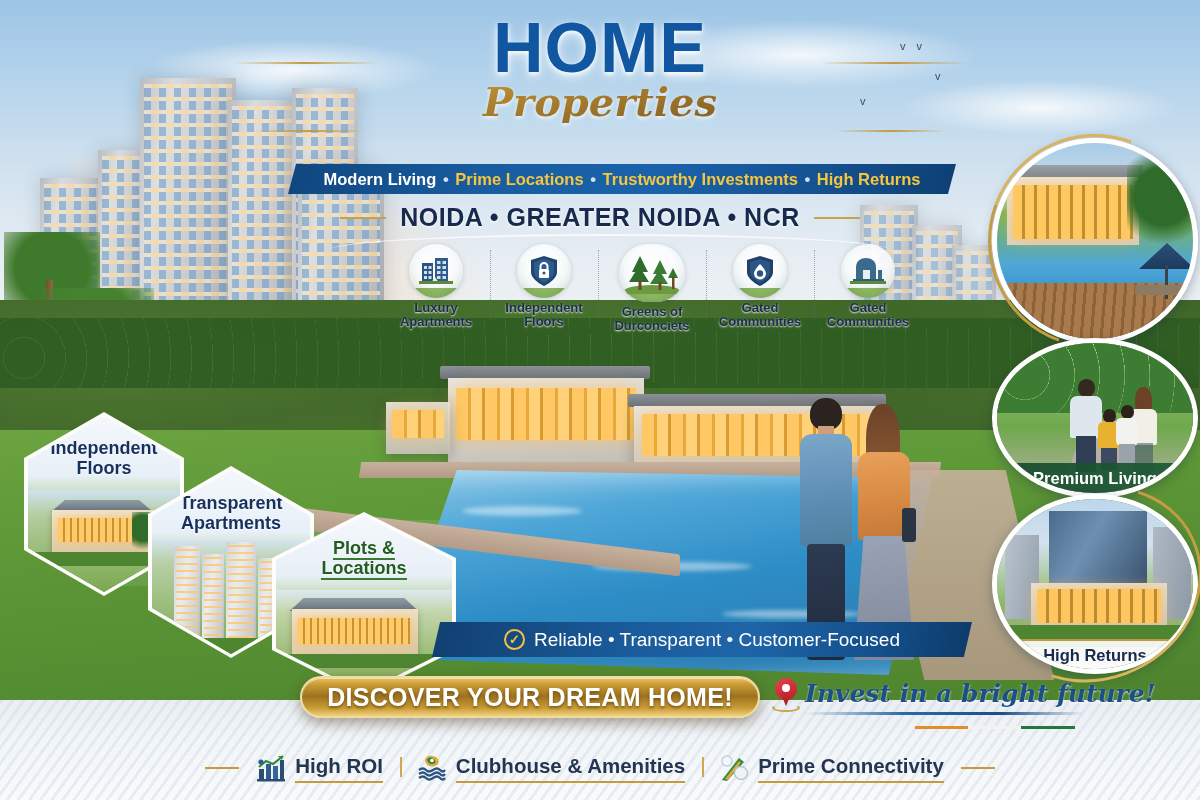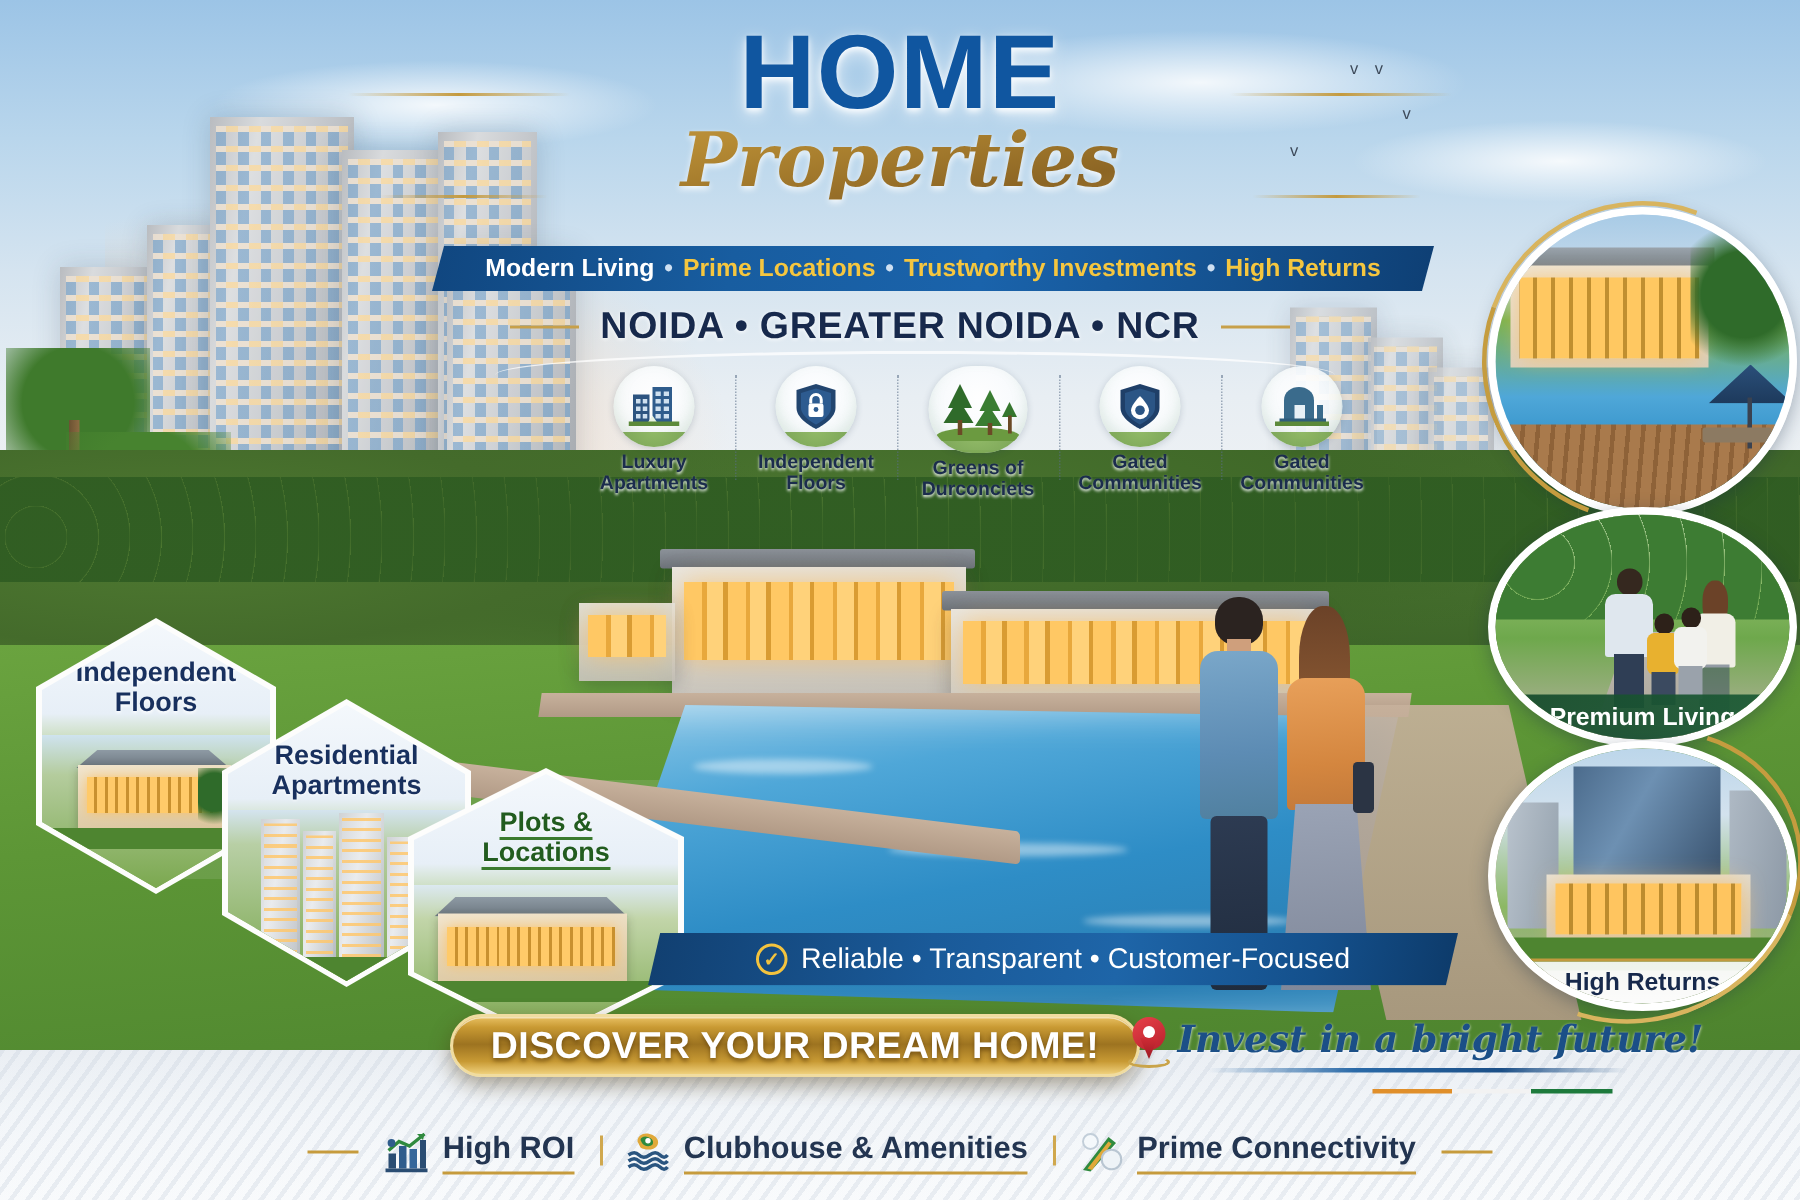--- a/index.html
+++ b/index.html
@@ -100,21 +100,21 @@
   }
   .brand-title {
     font-size: 70px; font-weight: bold; letter-spacing: 1px;
     color: #1056a0;
     text-shadow: 0 2px 4px rgba(255,255,255,.95), 0 4px 12px rgba(255,255,255,.7);
     line-height: .98;
   }
   .brand-script {
     font-family: "DejaVu Serif", serif;
     font-style: italic; font-weight: bold;
-    font-size: 50px; line-height: 1.05; margin-top: -2px;
+    font-size: 40px; line-height: 1.05; margin-top: -2px;
     background: linear-gradient(170deg, #d9b261 0%, #b58a33 38%, #8c6524 62%, #d6aa55 100%);
     -webkit-background-clip: text; background-clip: text; color: transparent;
     -webkit-text-fill-color: transparent;
     filter: drop-shadow(0 2px 2px rgba(255,255,255,.85));
   }
   .rule-row { position: absolute; width: 1200px; display: flex; justify-content: center; align-items: center; }
   .gold-rule { height: 2px; width: 148px; background: linear-gradient(90deg, rgba(190,150,60,0), #c49a3e, rgba(190,150,60,0)); }
 
   
   .ribbon {
@@ -272,21 +272,21 @@
     border: 2px solid #f0dca0;
     display: flex; align-items: center; justify-content: center;
     box-shadow: 0 5px 14px rgba(70,50,10,.45), inset 0 1px 0 rgba(255,255,255,.55);
     z-index: 30;
   }
   .cta-text {
     font-size: 25px; font-weight: bold; color: #fff; letter-spacing: .3px;
     text-shadow: 0 2px 3px rgba(90,60,10,.65);
   }
   .invest-line {
-    position: absolute; left: 755px; top: 678px; display: flex; gap: 8px;
+    position: absolute; left: 775px; top: 678px; display: flex; align-items: center; gap: 8px;
     z-index: 30;
   }
   .pin {
     position: relative; width: 22px; height: 30px;
   }
   .pin-body {
     position: absolute; left: 0; top: 0; width: 22px; height: 22px; border-radius: 50% 50% 50% 50%;
     background: linear-gradient(150deg, #e8424a, #b8202c);
   }
   .pin-tip {
@@ -560,21 +560,21 @@
   <div class="hex" style="left:148px;top:466px;width:166px;height:192px;">
     <div class="hex-inner">
       <div class="hex-photo" style="height:62%;background:linear-gradient(180deg,#d4e4ef 0%,#b8cfa5 20%,#7ba84f 100%);">
         <div class="mini-tower" style="left:22px;top:6px;width:26px;height:92px;"></div>
         <div class="mini-tower" style="left:50px;top:14px;width:22px;height:84px;"></div>
         <div class="mini-tower" style="left:74px;top:2px;width:30px;height:96px;"></div>
         <div class="mini-tower" style="left:106px;top:18px;width:24px;height:80px;"></div>
         <div style="position:absolute;left:0;bottom:0;width:166px;height:16px;background:#4e8530;"></div>
       </div>
       <div class="hex-title">
-        <span>Residential</span><br><span>Apartments</span>
+        <span>Transparent</span><br><span>Apartments</span>
       </div>
     </div>
   </div>
 
   <div class="hex" style="left:272px;top:512px;width:184px;height:184px;">
     <div class="hex-inner">
       <div class="hex-photo" style="background:linear-gradient(180deg,#dce9f1 0%,#c2d5a9 22%,#7ba84f 100%);">
         <div class="villa-roof" style="left:8px;top:8px;width:140px;height:13px;clip-path:polygon(4% 100%,14% 0%,86% 0%,96% 100%);"></div>
         <div class="villa" style="left:16px;top:19px;width:126px;height:48px;"></div>
         <div class="villa-lights" style="left:22px;top:28px;width:112px;height:26px;"></div>

